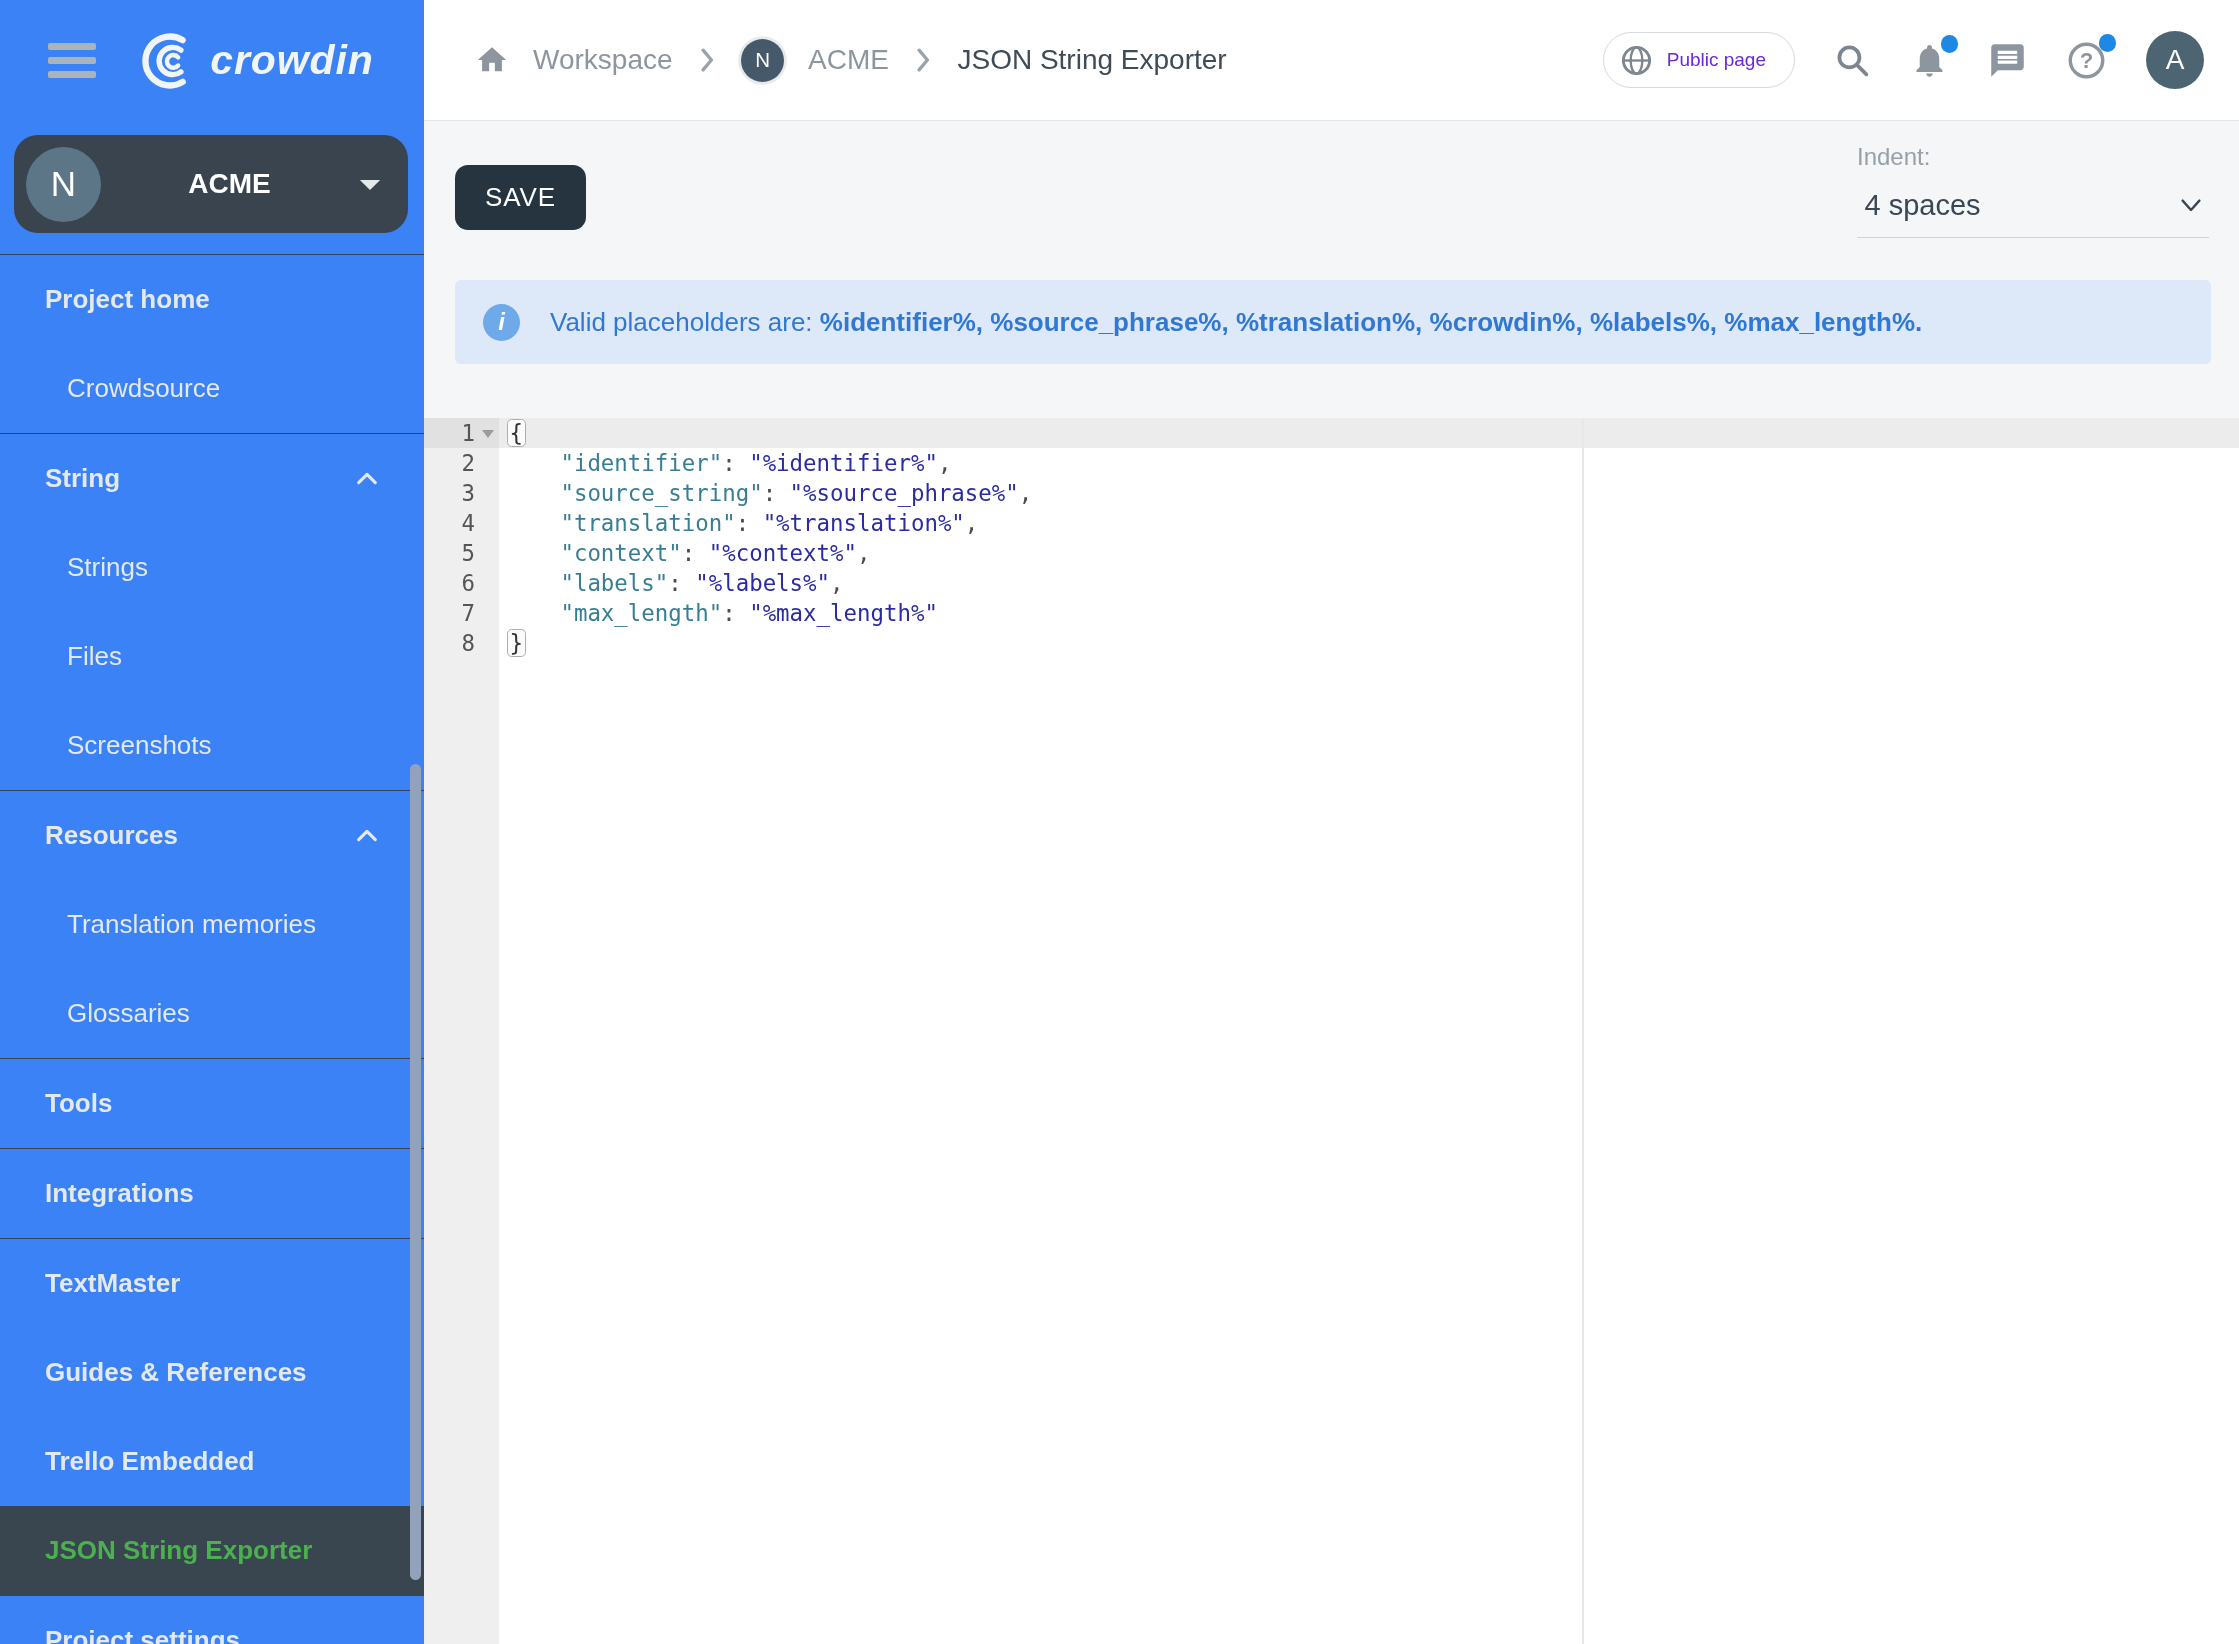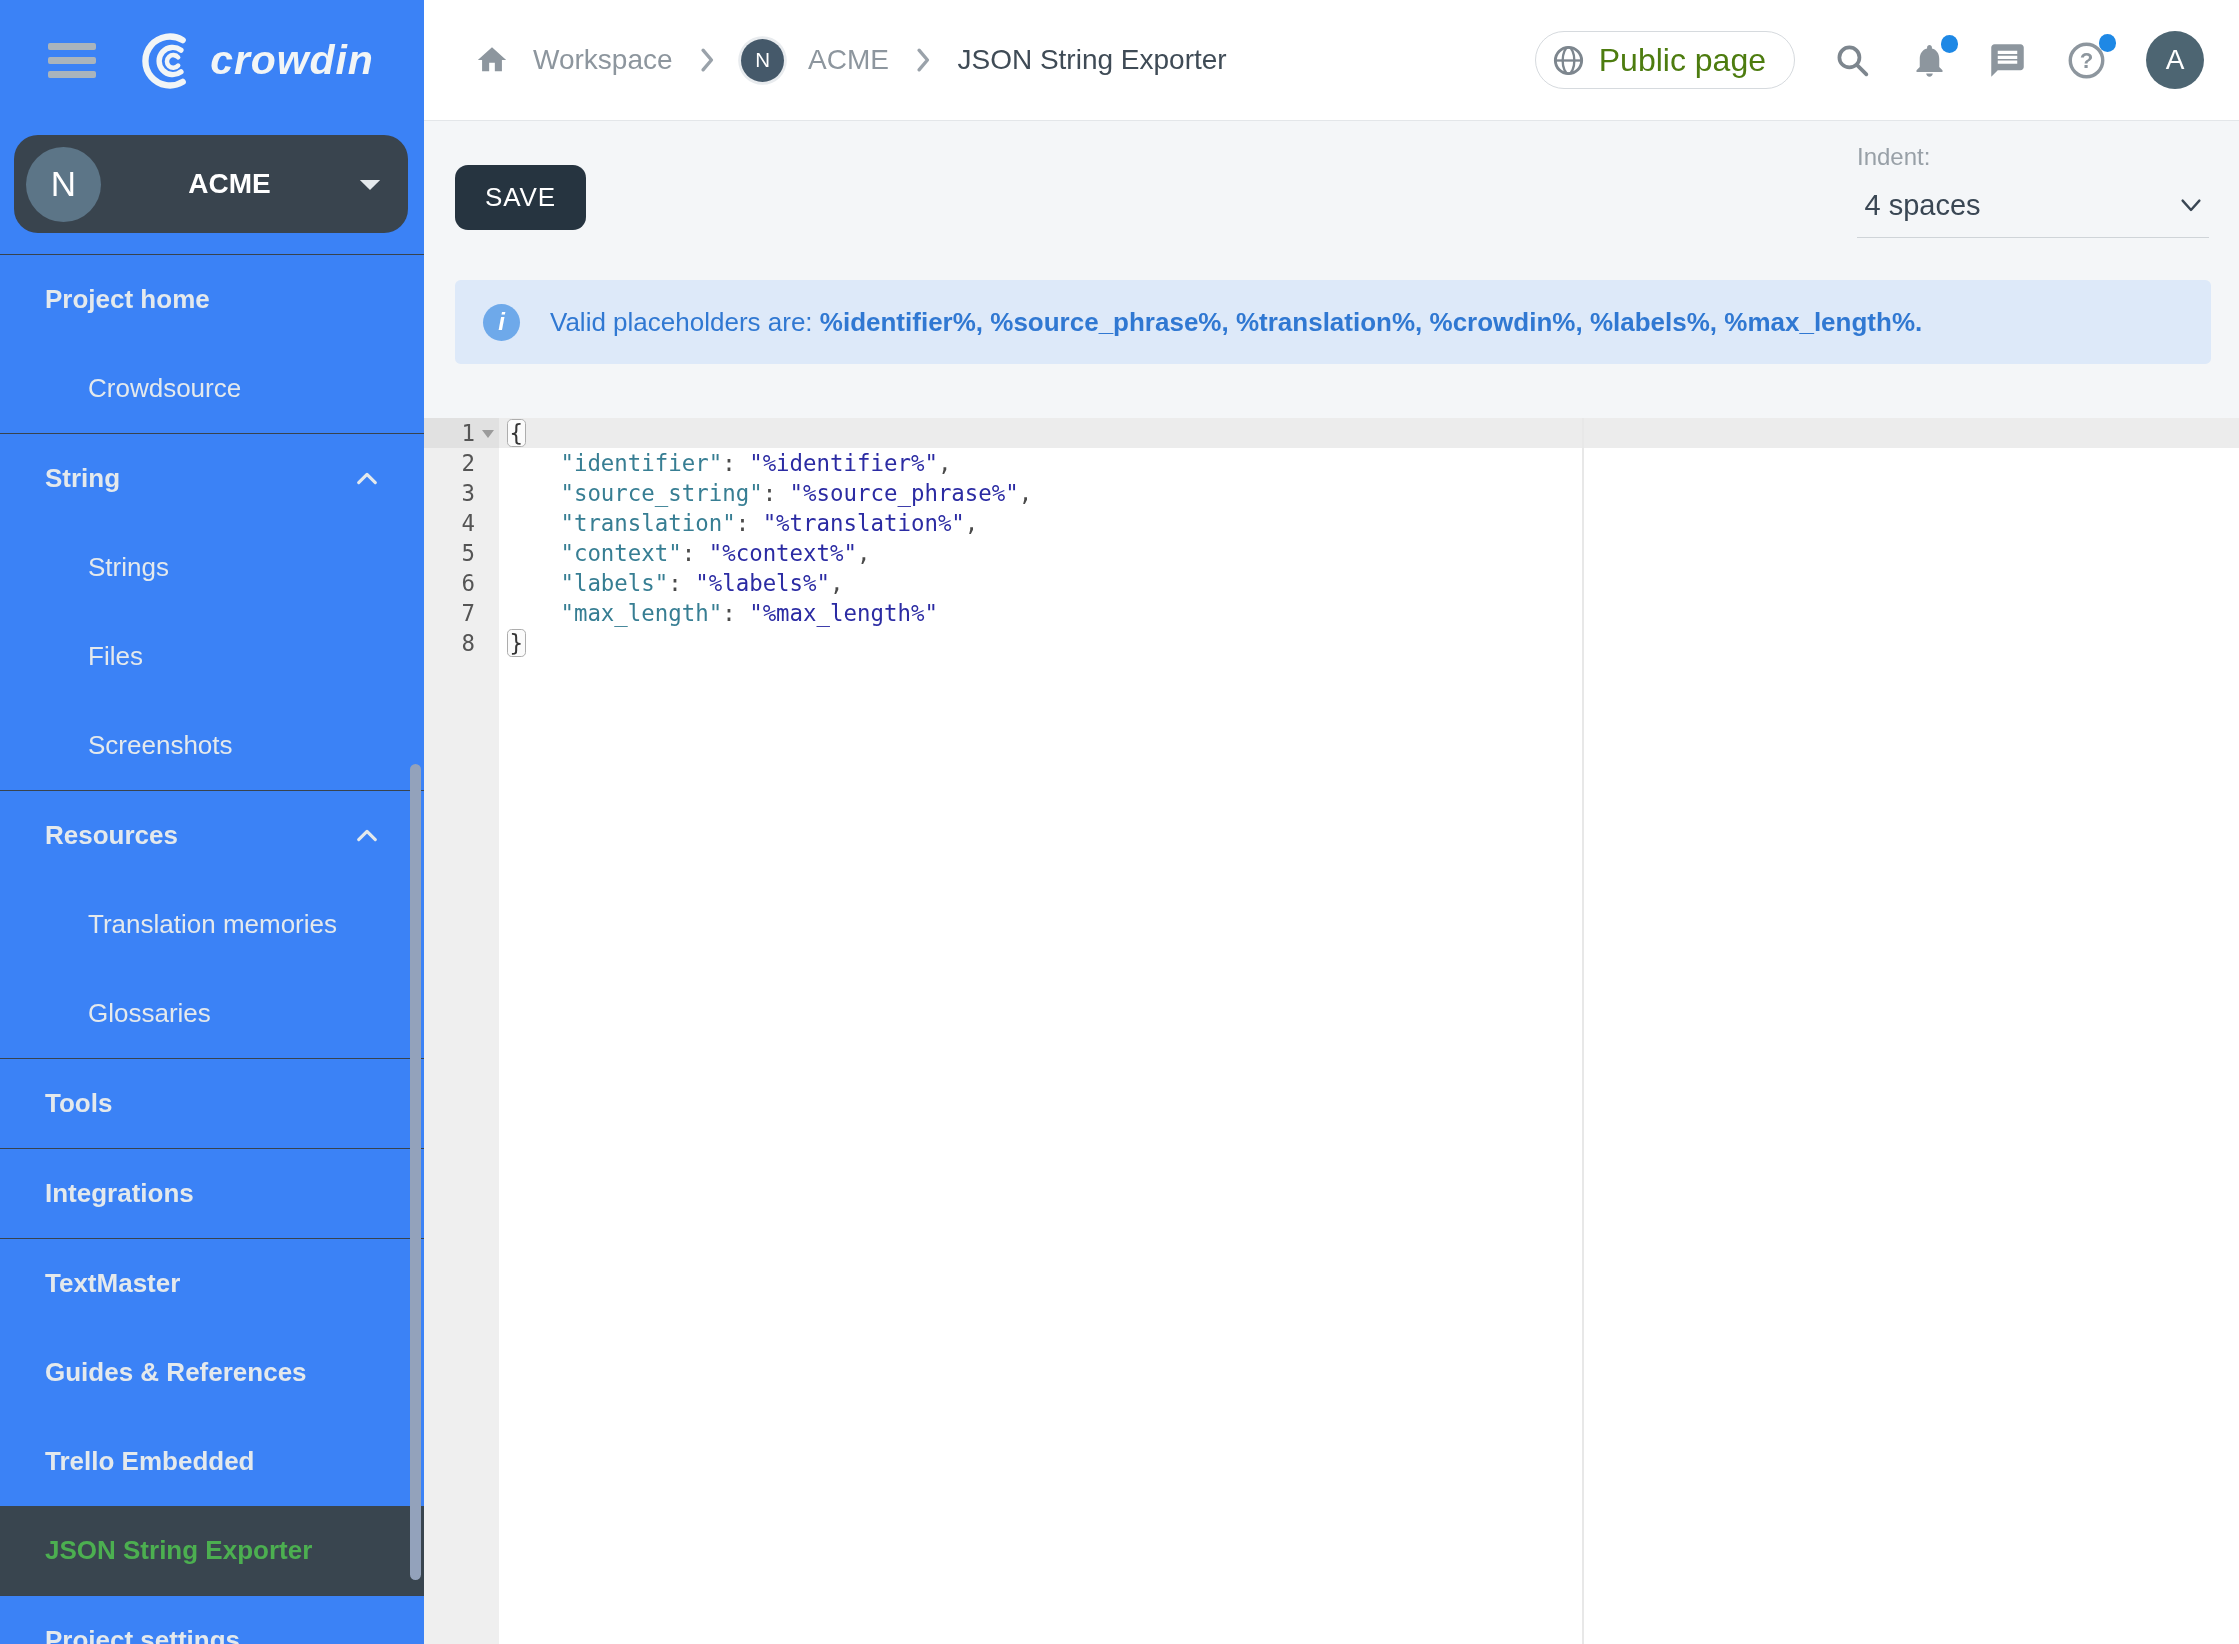--- a/index.html
+++ b/index.html
@@ -21,21 +21,21 @@
                  padding:0 26px 0 12px; cursor:pointer; }
   .proj-avatar { width:75px; height:75px; border-radius:50%; background:#5c7587;
                  color:#fff; font-size:35px; display:flex; align-items:center;
                  justify-content:center; }
   .proj-name { flex:1; text-align:center; font-size:28px; font-weight:700; color:#fff; }
   .menu { position:absolute; top:254px; left:0; right:0; border-top:0.9px solid #38434d; }
   .menu-group { border-bottom:0.9px solid #38434d; }
   .menu-group:last-child { border-bottom:none; }
   .menu-item { height:89px; display:flex; align-items:center; padding:0 45px;
                font-size:26px; font-weight:600; cursor:pointer; color:#e4e9ec; }
-  .menu-item.sub { padding-left:88px; font-weight:400; }
+  .menu-item.sub { padding-left:67px; font-weight:400; }
   .menu-item.active { background:#39454f; color:#4caf50; }
   .menu-item .spacer { flex:1; }
   .chev-up { width:24px; height:24px; }
   
   .side-scroll { position:absolute; right:2.8px; top:764px; width:11.2px; height:816px;
                  background:#93a2bb; border-radius:6.5px; }
 
   
   .header { position:absolute; left:424px; top:0; width:1815px; height:121px;
             background:#ffffff; border-bottom:0.9px solid #e3e6e9; display:flex;
@@ -43,21 +43,21 @@
   .crumbs { display:flex; align-items:center; gap:24px; flex:1; }
   .crumb { font-size:28px; color:#8d969e; cursor:pointer; white-space:nowrap; }
   .crumb.current { color:#3f4b56; cursor:default; }
   .crumb-avatar { width:43px; height:43px; border-radius:50%; background:#45596a;
                   color:#fff; font-size:20.5px; display:flex; align-items:center;
                   justify-content:center; box-shadow:0 0 0 2.8px #e8ebee; }
   .hdr-right { display:flex; align-items:center; gap:39px; }
   .pill { display:flex; align-items:center; gap:13px; border:1.9px solid #d6dade;
           border-radius:931px; padding:9.3px 28px 9.3px 15px; cursor:pointer;
           background:#fff; }
-  .pill span { font-size:32px; color:#4d7c0f; }
+  .pill span { font-size:19px; color:#6d28d9; }
   .icon-btn { position:relative; cursor:pointer; display:flex; }
   .dot { position:absolute; top:-5.6px; right:-9.3px; width:17.7px; height:17.7px;
          border-radius:50%; background:#1e88e5; }
   .avatar-a { width:58px; height:58px; border-radius:50%; background:#4d6572;
               color:#fff; font-size:28px; display:flex; align-items:center;
               justify-content:center; cursor:pointer; }
 
   
   .content { position:absolute; left:424px; top:122px; width:1815px; height:1522px; }
   .save-btn { position:absolute; left:31px; top:43px; width:131px; height:65px;

